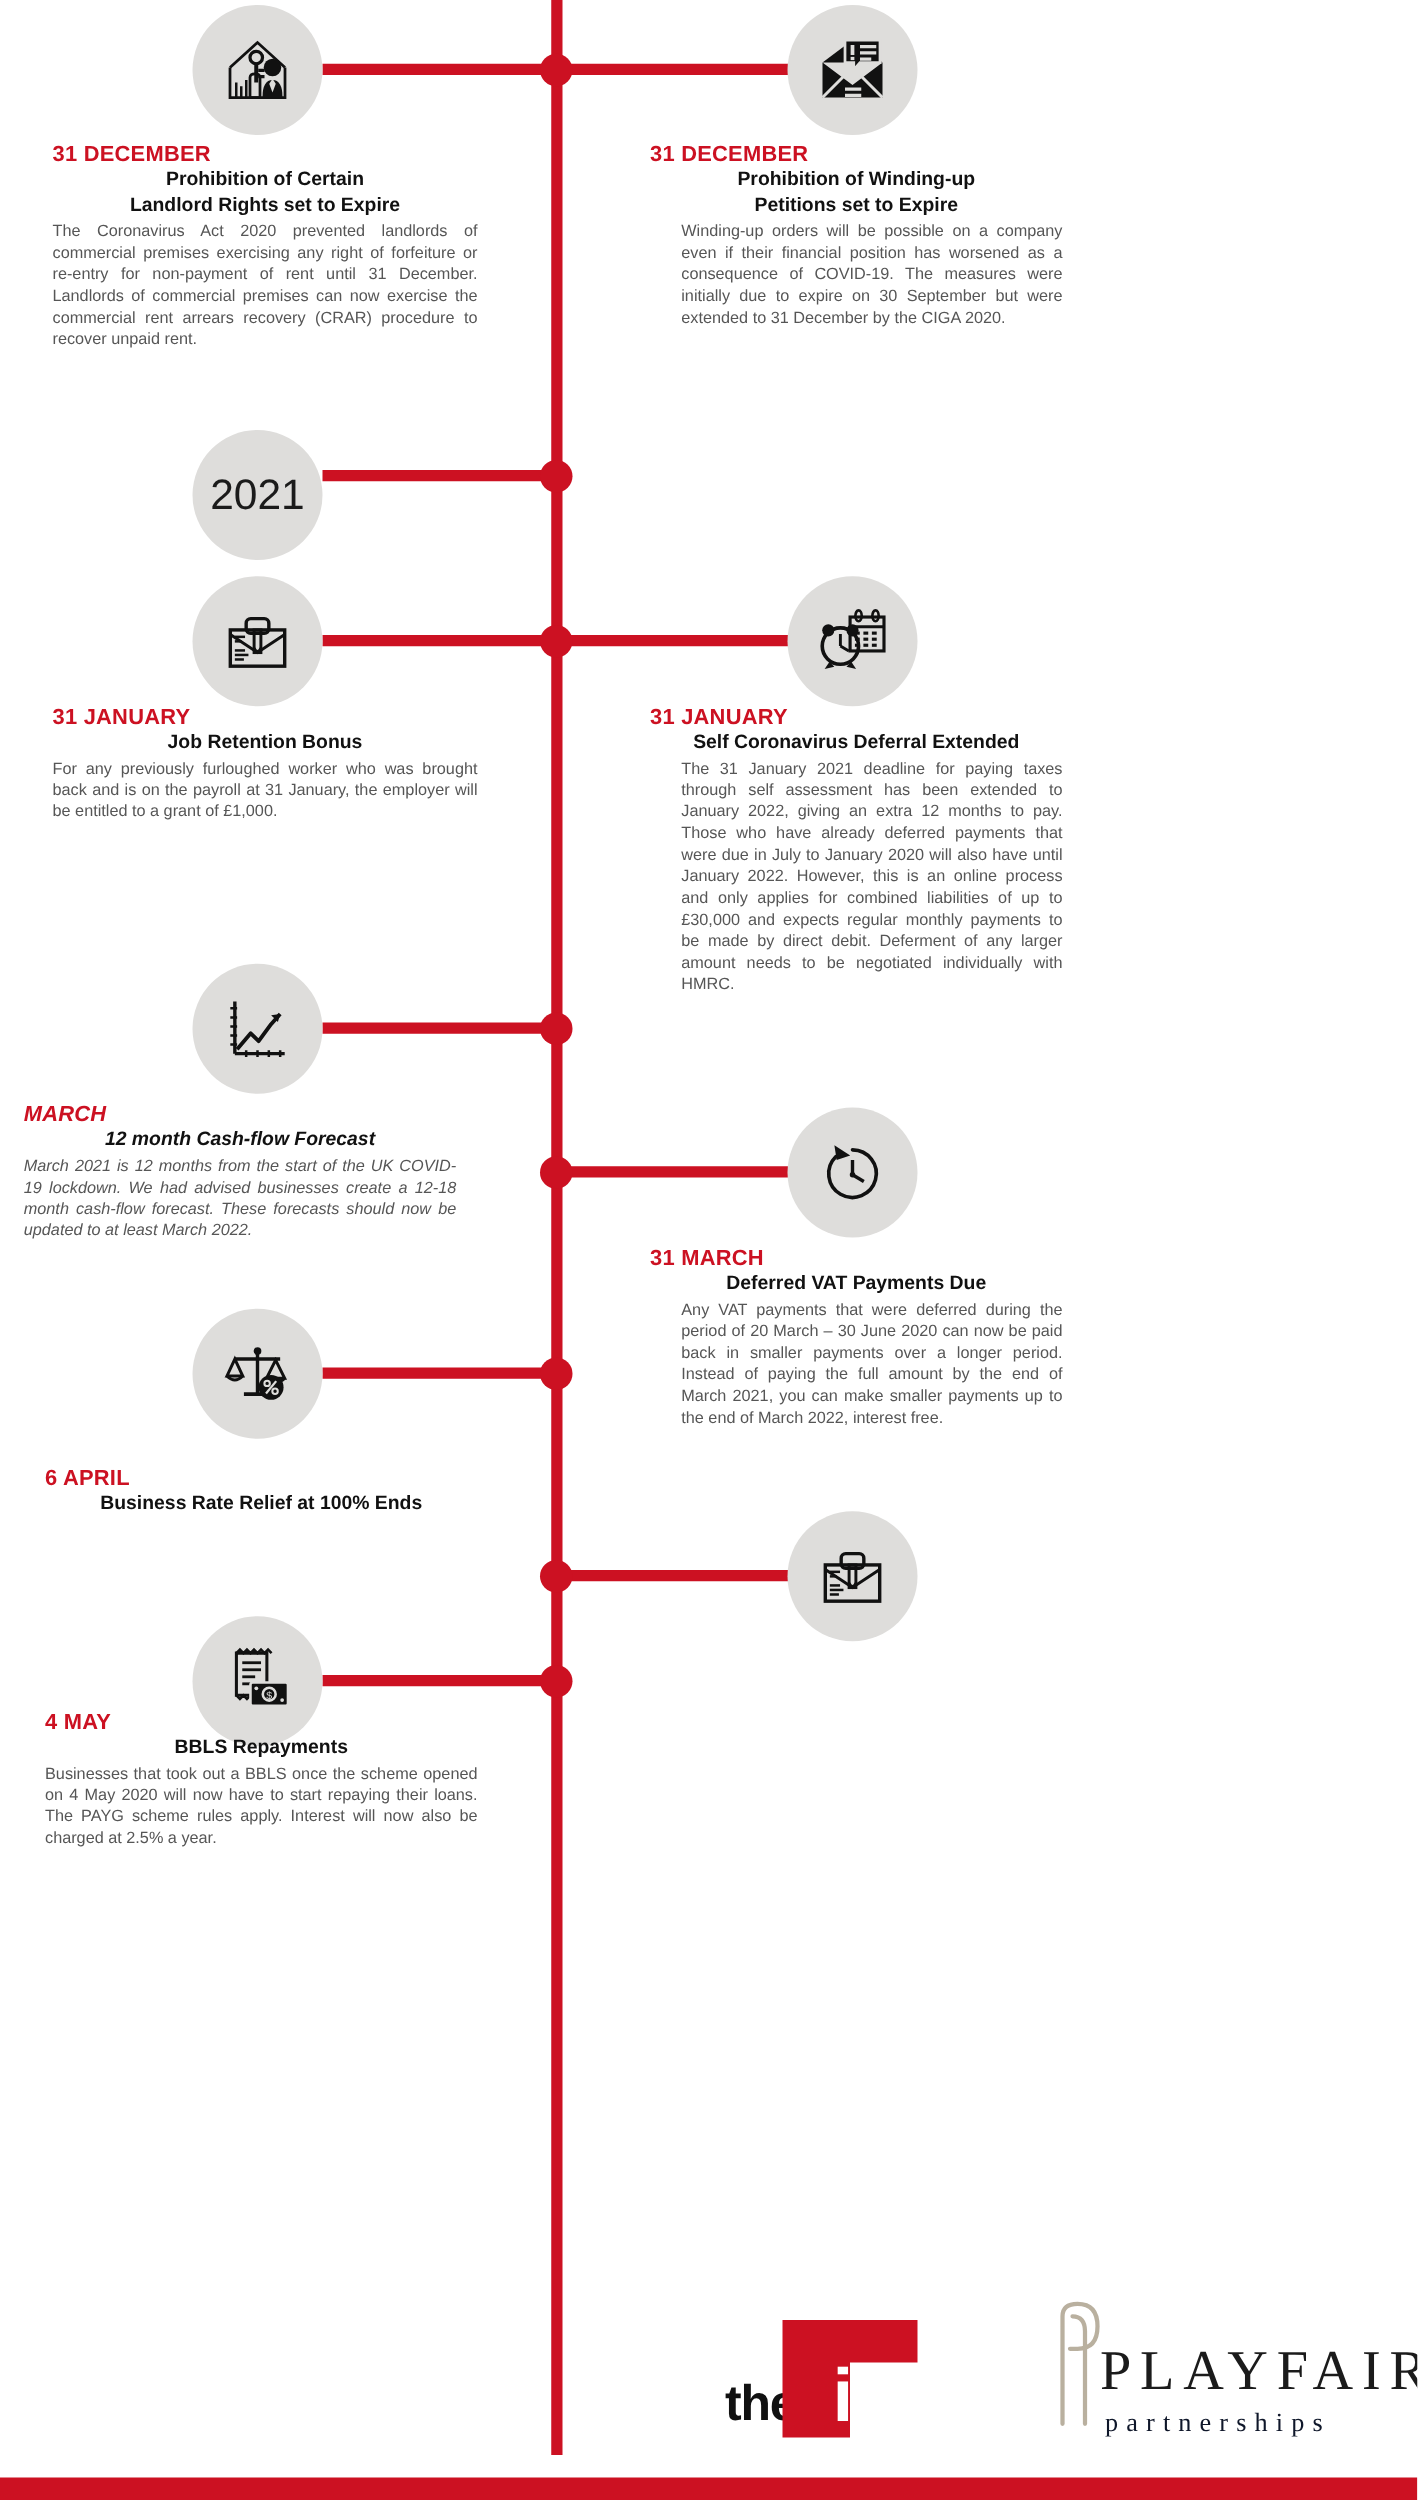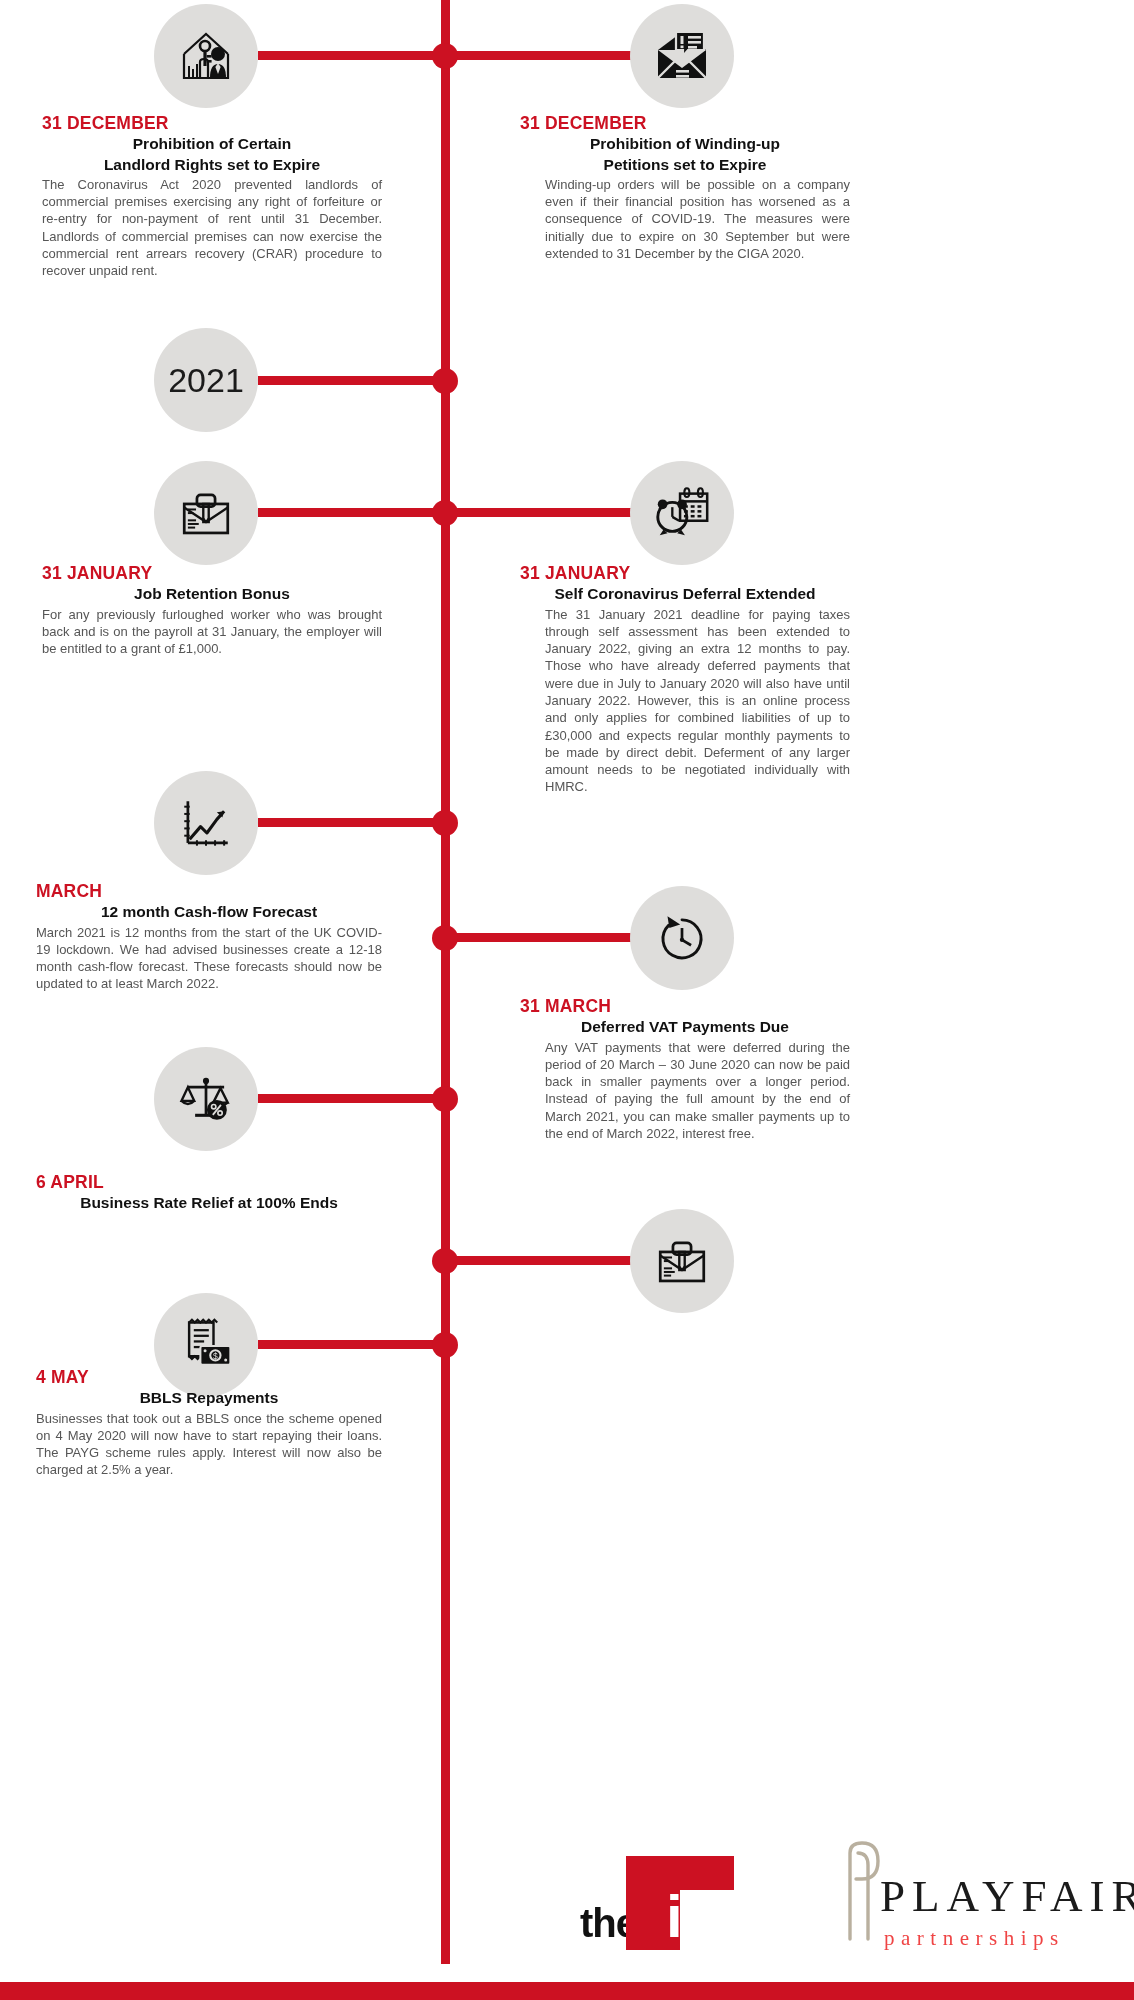--- a/index.html
+++ b/index.html
@@ -156,21 +156,21 @@
     color: #1b1b1b;
     line-height: 1;
     font-family: "Liberation Serif", serif;
   }
   .logo-partnerships {
     position: absolute;
     left: 304px;
     bottom: 6px;
     font-size: 21px;
     letter-spacing: 6.5px;
-    color: #ef4444;
+    color: #0f172a;
     line-height: 1;
     font-family: "Liberation Serif", serif;
   }
   .logo-p-mark {
     position: absolute;
     left: 248px;
     bottom: 12px;
     z-index: 1;
   }
 </style>
@@ -225,21 +225,21 @@
   </div>
   <div class="block right" style="left:520px; top:112px; width:330px;">
     <div class="date">31 DECEMBER</div>
     <div class="headline">Prohibition of Winding-up</div>
     <div class="headline">Petitions set to Expire</div>
     <div class="body">Winding-up orders will be possible on a company even if their financial position has worsened as a consequence of COVID-19. The measures were initially due to expire on 30 September but were extended to 31 December by the CIGA 2020.</div>
   </div>
 
   <div class="arm" style="left:258px; top:376px; width:188px;"></div>
   <div class="node" style="top:368px;"></div>
-  <div class="bubble year" style="left:154px; top:328px;">2021</div>
+  <div class="bubble year" style="left:154px; top:344px;">2021</div>
 
   <div class="arm" style="left:258px; top:508px; width:188px;"></div>
   <div class="node" style="top:500px;"></div>
   <div class="bubble" style="left:154px; top:461px;">
     <svg width="58" height="58" viewBox="0 0 64 64">
       <rect x="22" y="12" width="20" height="13" rx="4" fill="none" stroke="#111" stroke-width="3"></rect>
       <rect x="8" y="22" width="48" height="32" fill="none" stroke="#111" stroke-width="3"></rect>
       <path d="M8 26 L32 42 L56 26" fill="none" stroke="#111" stroke-width="2.6"></path>
       <rect x="29" y="22" width="6" height="20" fill="none" stroke="#111" stroke-width="2.6"></rect>
       <path d="M29 38 q3 6 6 0" fill="none" stroke="#111" stroke-width="2.6"></path>
@@ -303,21 +303,21 @@
         <line x1="8" y1="46" x2="14" y2="46"></line>
         <line x1="22" y1="51" x2="22" y2="57"></line>
           <line x1="32" y1="51" x2="32" y2="57"></line>
         <line x1="42" y1="51" x2="42" y2="57"></line>
           <line x1="52" y1="51" x2="52" y2="57"></line>
       </g>
       <polyline points="14,50 26,36 33,43 44,28 52,19" fill="none" stroke="#111" stroke-width="3.4" stroke-linejoin="round"></polyline>
       <path d="M52 19 l-8 1 l6 6 Z" fill="#111"></path>
     </svg>
   </div>
-  <div class="block left" style="left:36px; top:880px; width:346px;">
+  <div class="block left" style="left:19px; top:880px; width:346px;font-style:italic;">
     <div class="date">MARCH</div>
     <div class="headline">12 month Cash-flow Forecast</div>
     <div class="body">March 2021 is 12 months from the start of the UK COVID-19 lockdown. We had advised businesses create a 12-18 month cash-flow forecast. These forecasts should now be updated to at least March 2022.</div>
   </div>
 
   <div class="arm" style="left:441px; top:933px; width:192px;"></div>
   <div class="node" style="top:925px;"></div>
   <div class="bubble" style="left:630px; top:886px;">
     <svg width="58" height="58" viewBox="0 0 64 64">
       <path d="M32 12 a21 21 0 1 1 -14.8 6.1" fill="none" stroke="#111" stroke-width="3.2" stroke-linecap="round"></path>

